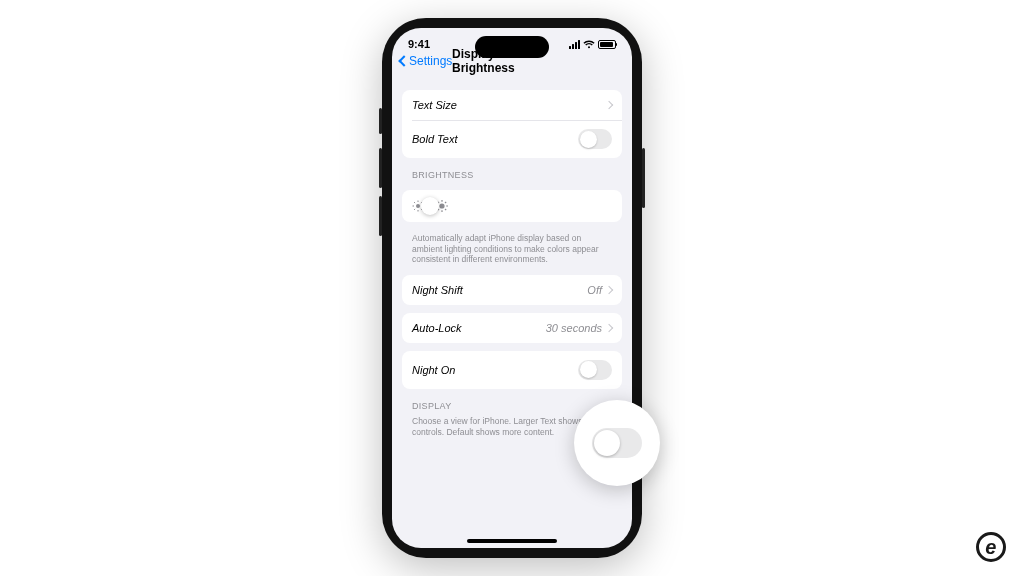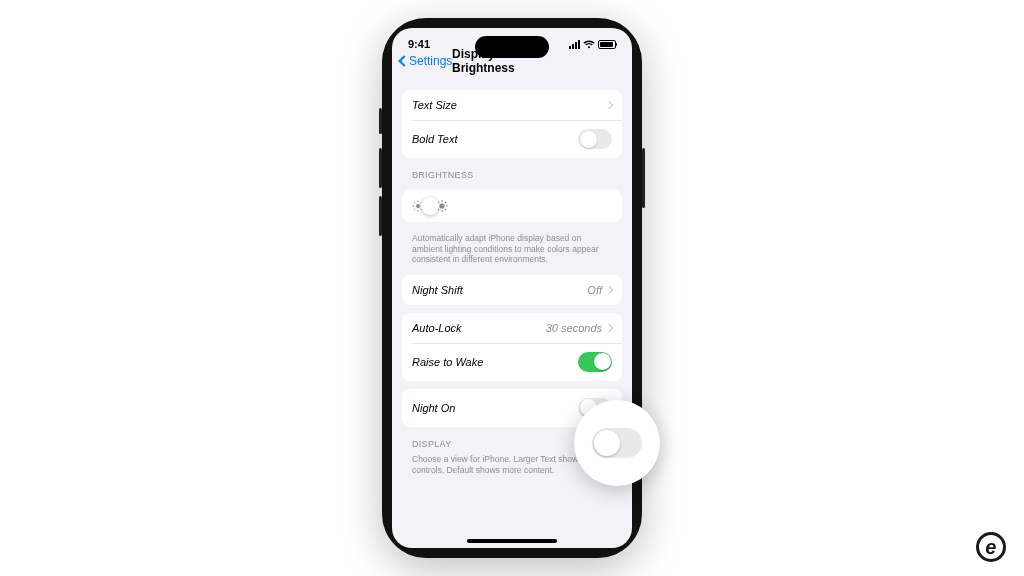--- a/index.html
+++ b/index.html
@@ -29,21 +29,21 @@
     border-radius: 2px;
   }
   .sb-left1 { left: -3px; top: 90px; width: 3px; height: 26px; }
   .sb-left2 { left: -3px; top: 130px; width: 3px; height: 40px; }
   .sb-left3 { left: -3px; top: 178px; width: 3px; height: 40px; }
   .sb-right { right: -3px; top: 130px; width: 3px; height: 60px; }
   .screen {
     width: 100%;
     height: 100%;
     background: #f2f2f7;
-    border-radius: 20px;
+    border-radius: 29px;
     overflow: hidden;
     position: relative;
   }
   .island {
     position: absolute;
     top: 8px;
     left: 50%;
     transform: translateX(-50%);
     width: 74px;
     height: 22px;
@@ -394,24 +394,20 @@
       </div>
 
       <div class="group">
         <div class="row">
           <span>Auto-Lock</span>
           <div class="row-right">
             <span>30 seconds</span>
             <span class="chevron"></span>
           </div>
         </div>
-        <div class="row">
-          <span>Raise to Wake</span>
-          <div class="toggle on"></div>
-        </div>
       </div>
 
       <div class="group">
         <div class="row">
           <span>Night On</span>
           <div class="toggle off"></div>
         </div>
       </div>
 
       <div class="section-header">Display</div>

